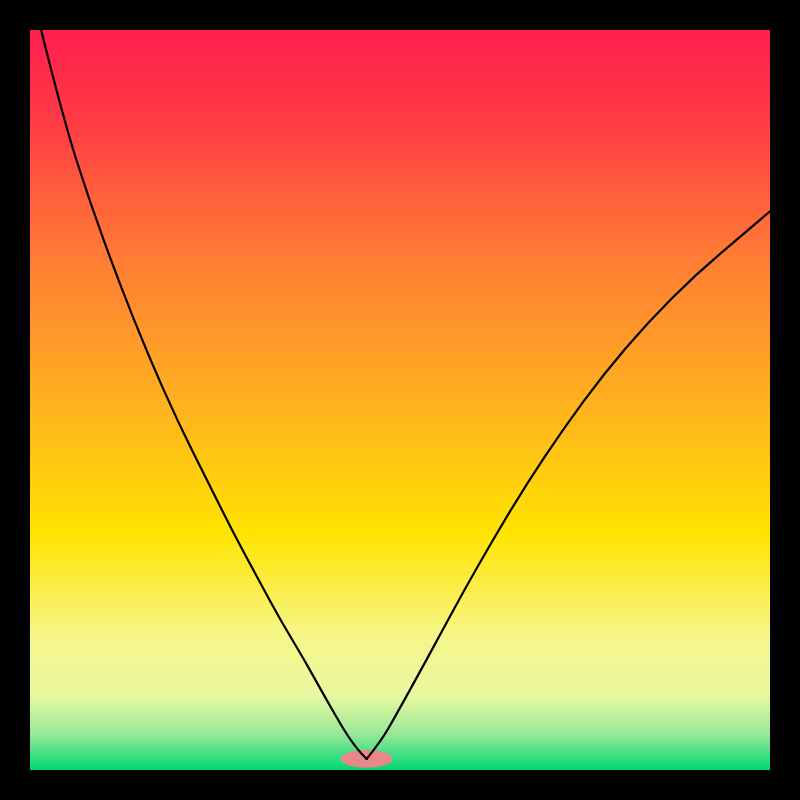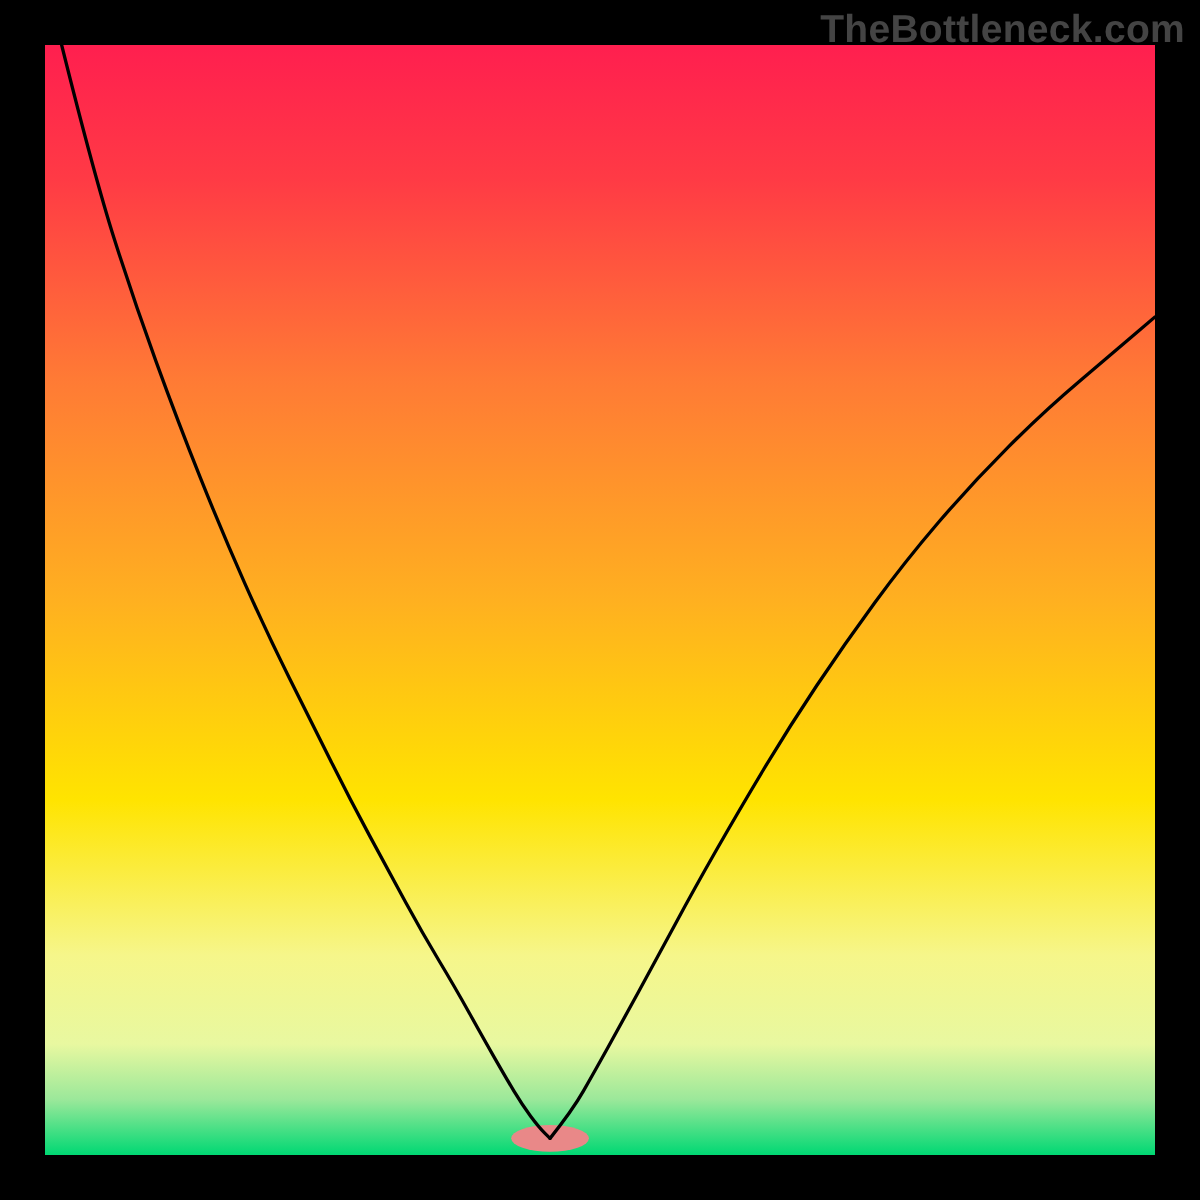--- a/index.html
+++ b/index.html
@@ -43,21 +43,20 @@
     stroke: #000;
     stroke-width: 2.2;
     stroke-linejoin: round;
     stroke-linecap: round;
   }
 </style>
 </head>
 <body>
 
 <div class="frame">
-  <div class="watermark">TheBottleneck.com</div>
   <div class="plot-area">
     <svg id="chart-svg" width="740" height="740" viewBox="0 0 740 740">
       <defs>
         <linearGradient id="bg-grad" x1="0" y1="0" x2="0" y2="1">
             <stop offset="0.0%" stop-color="#ff1f4f"></stop>
             <stop offset="12.0%" stop-color="#ff3a45"></stop>
             <stop offset="30.0%" stop-color="#ff7a35"></stop>
             <stop offset="50.0%" stop-color="#ffb020"></stop>
             <stop offset="68.0%" stop-color="#ffe400"></stop>
             <stop offset="82.0%" stop-color="#f6f68a"></stop>

